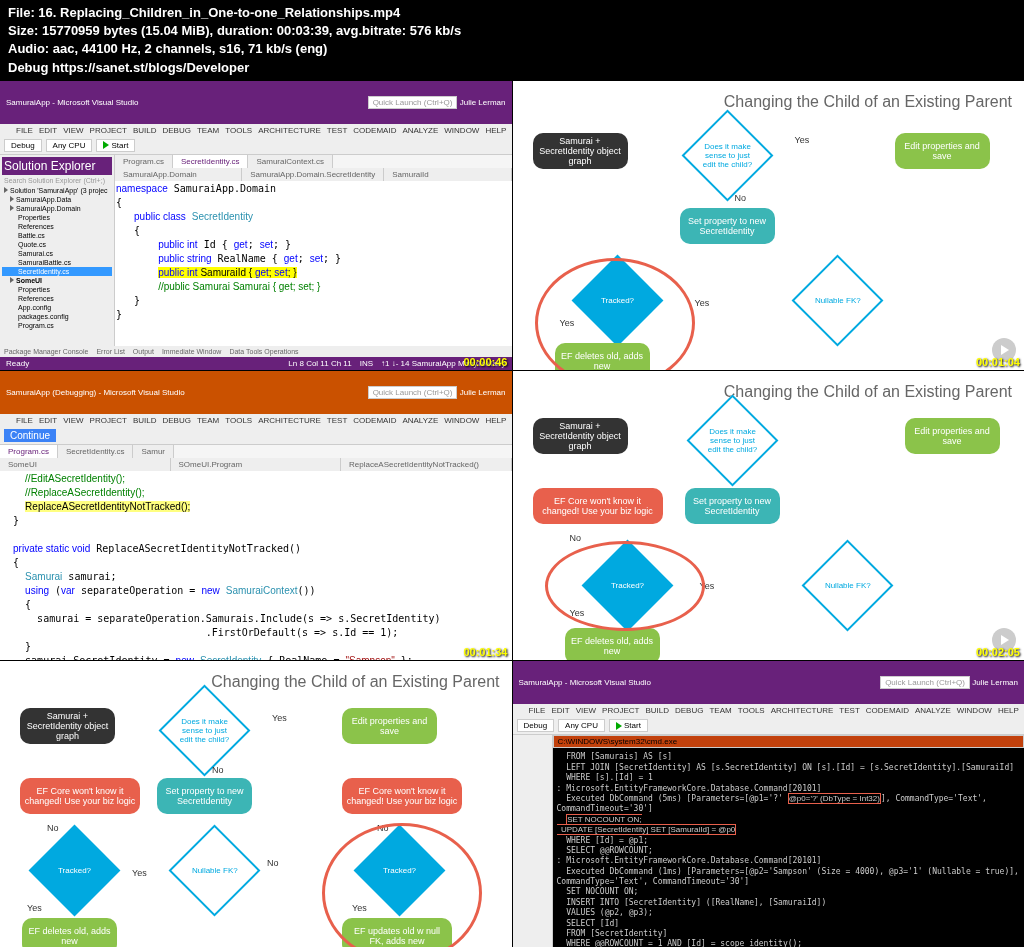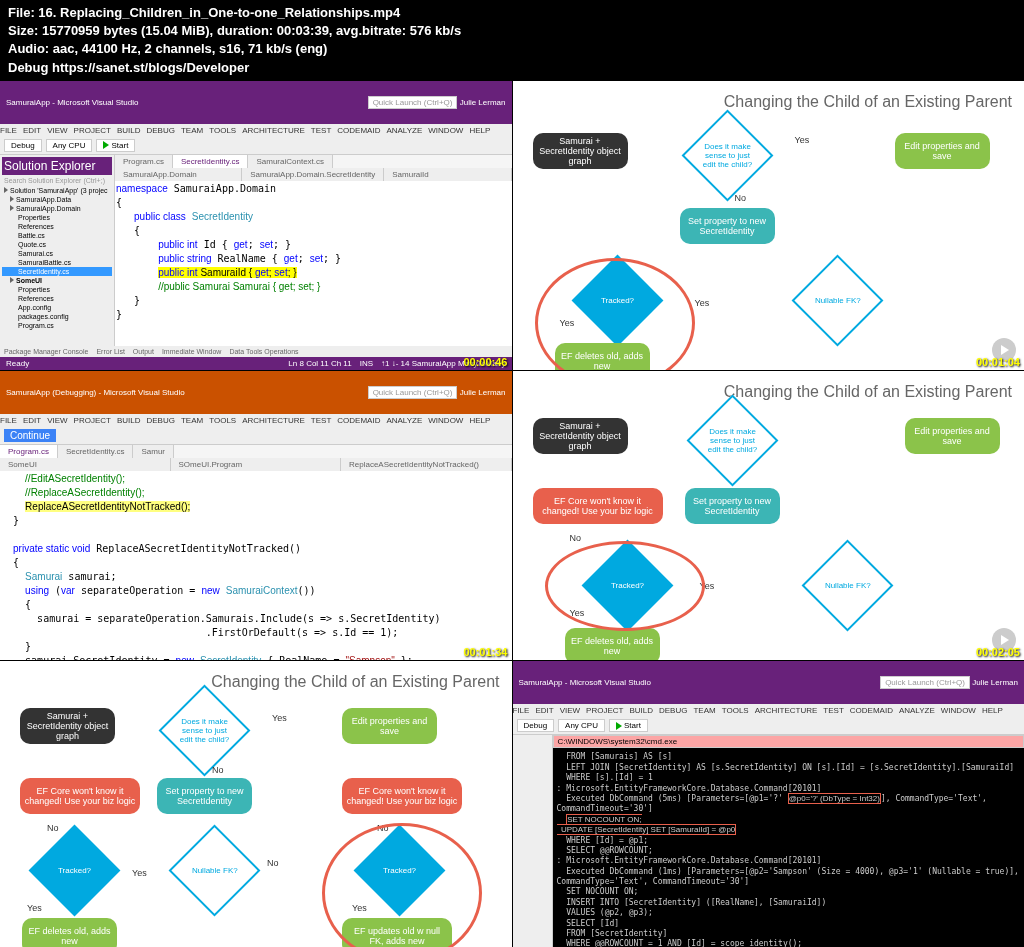--- a/index.html
+++ b/index.html
@@ -4,21 +4,21 @@
 <style>
 *{margin:0;padding:0;box-sizing:border-box;font-family:"Segoe UI",Arial,sans-serif}
 body{background:#000;width:1024px;height:947px;overflow:hidden;font-size:10px}
 .meta{color:#fff;padding:4px 8px;font-weight:bold;font-size:13px;font-family:Arial,sans-serif;line-height:1.4}
 .grid{display:grid;grid-template-columns:1fr 1fr;grid-template-rows:repeat(3,1fr);height:870px;gap:1px}
 .cell{background:#fff;position:relative;overflow:hidden}
 .ts{position:absolute;bottom:2px;right:4px;color:#ff0;font-weight:bold;font-size:11px;text-shadow:1px 1px 2px #000;z-index:99}
 .vs{display:flex;flex-direction:column;height:100%;font-size:8px}
 .vs-title{background:#68217a;color:#fff;padding:17px 6px;display:flex;justify-content:space-between}
 .vs-title.dbg{background:#ca5100}
-.vs-menu{background:#eee;padding:2px 0;display:flex;gap:6px;font-size:8px;color:#333}
+.vs-menu{background:#eee;padding:2px 16px;display:flex;gap:6px;font-size:8px;color:#333}
 .vs-toolbar{background:#eee;padding:2px 4px;display:flex;gap:4px;align-items:center;border-bottom:1px solid #ccc}
 .vs-tabs{background:#f5f5f5;display:flex;font-size:8px}
 .vs-tab{padding:2px 8px;background:#fff;border-right:1px solid #ccc;color:#68217a}
 .vs-tab.inactive{background:#eee;color:#666}
 .vs-body{flex:1;display:flex;background:#fff}
 .vs-sidebar{width:115px;background:#eee;border-right:1px solid #ccc;font-size:7px;padding:2px}
 .vs-sidebar-title{background:#68217a;color:#fff;padding:2px;font-size:12px}
 .tree-item{padding:1px 2px;display:flex;align-items:center;gap:2px}
 .tree-item.sel{background:#3399ff;color:#fff}
 .ti{width:0;height:0;border-left:4px solid #666;border-top:3px solid transparent;border-bottom:3px solid transparent;display:inline-block}
@@ -377,21 +377,21 @@
           <span>HELP</span>
 </div>
 <div class="vs-toolbar">
 <span class="dd">Debug</span>
 <span class="dd">Any CPU</span>
 <span class="btn-start">Start</span>
 </div>
 <div class="vs-body">
 <div class="vs-sidebar" style="width:40px"></div>
 <div style="flex:1;display:flex;flex-direction:column">
-<div style="background:#fca5a5;border:1px solid #ccc;padding:1px 4px;font-size:8px">C:\WINDOWS\system32\cmd.exe</div>
+<div style="background:#c2410c;border:1px solid #ccc;padding:1px 4px;font-size:8px">C:\WINDOWS\system32\cmd.exe</div>
 <div class="console">  FROM [Samurais] AS [s]
   LEFT JOIN [SecretIdentity] AS [s.SecretIdentity] ON [s].[Id] = [s.SecretIdentity].[SamuraiId]
   WHERE [s].[Id] = 1
 : Microsoft.EntityFrameworkCore.Database.Command[20101]
   Executed DbCommand (5ms) [Parameters=[@p1='?' <span class="box-red">@p0='?' (DbType = Int32)</span>], CommandType='Text', CommandTimeout='30']
   <span class="box-red">SET NOCOUNT ON;
   UPDATE [SecretIdentity] SET [SamuraiId] = @p0</span>
   WHERE [Id] = @p1;
   SELECT @@ROWCOUNT;
 : Microsoft.EntityFrameworkCore.Database.Command[20101]

